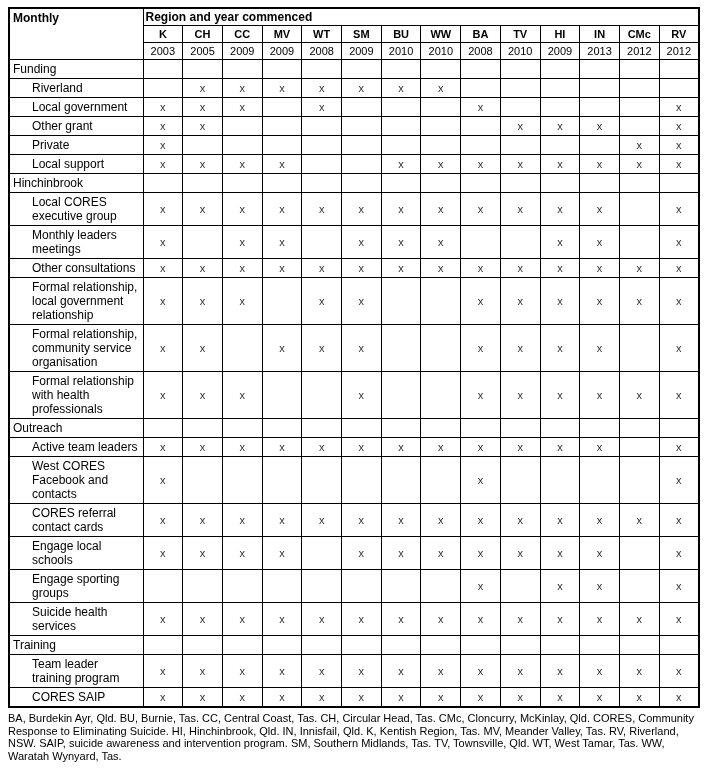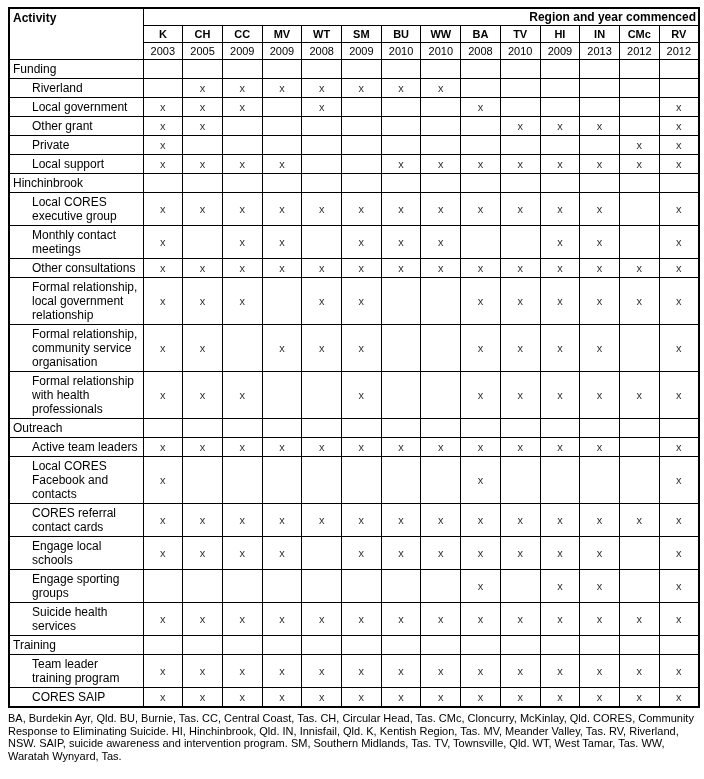--- a/index.html
+++ b/index.html
@@ -1,21 +1,21 @@
 <!DOCTYPE html>
 <html><head>
 <meta charset="utf-8">
 <style>
   html,body{margin:0;padding:0;background:#ffffff;}
   body{width:704px;height:779px;font-family:"Liberation Sans",sans-serif;color:#000;overflow:hidden;}
   .page{padding:7px 4px 0 8px;box-sizing:border-box;}
   table.activity-table{border-collapse:collapse;table-layout:fixed;width:692px;border:2px solid #000;}
   th,td{border:1px solid #000;padding:1px 2px;font-size:12px;line-height:14px;vertical-align:middle;box-sizing:border-box;overflow:hidden;}
   th.activity-header{text-align:left;vertical-align:top;padding:2px 2px 2px 3px;font-size:12px;}
-  th.region-header{text-align:right;font-size:12px;height:16px;}
+  th.region-header{text-align:left;font-size:12px;height:16px;}
   th.code-cell{text-align:center;font-size:11px;height:17px;}
   td.year-cell{text-align:center;font-size:11px;height:16px;}
   td.section-label{padding:2px 2px 2px 3px;height:15px;}
   td.row-label{padding:2px 2px 2px 22px;}
   td.mark-cell{text-align:center;font-size:11px;}
   tr.single td{height:17px;}
   p.footnote{margin:4px 0 0 0;font-size:11px;line-height:12.5px;width:688px;}
 </style>
 </head>
 <body>
@@ -34,21 +34,21 @@
         <col>
         <col>
         <col>
         <col>
         <col>
         <col>
         <col>
       </colgroup>
     <thead>
       <tr>
-        <th class="activity-header" rowspan="3">Activity</th>
+        <th class="activity-header" rowspan="3">Monthly</th>
         <th class="region-header" colspan="14">Region and year commenced</th>
       </tr>
       <tr id="codes-row">
           <th class="code-cell">K</th>
           <th class="code-cell">CH</th>
           <th class="code-cell">CC</th>
           <th class="code-cell">MV</th>
           <th class="code-cell">WT</th>
           <th class="code-cell">SM</th>
           <th class="code-cell">BU</th>
@@ -208,21 +208,21 @@
           <td class="mark-cell" style="color: rgb(51, 51, 51);">x</td>
           <td class="mark-cell" style="color: rgb(51, 51, 51);">x</td>
           <td class="mark-cell" style="color: rgb(51, 51, 51);">x</td>
           <td class="mark-cell" style="color: rgb(51, 51, 51);">x</td>
           <td class="mark-cell" style="color: rgb(51, 51, 51);">x</td>
           <td class="mark-cell" style="color: rgb(51, 51, 51);">x</td>
           <td class="mark-cell" style="color: rgb(51, 51, 51);"></td>
           <td class="mark-cell" style="color: rgb(51, 51, 51);">x</td>
         </tr>
         <tr>
-          <td class="row-label">Monthly contact meetings</td>
+          <td class="row-label">Monthly leaders meetings</td>
           <td class="mark-cell" style="color: rgb(51, 51, 51);">x</td>
           <td class="mark-cell" style="color: rgb(51, 51, 51);"></td>
           <td class="mark-cell" style="color: rgb(51, 51, 51);">x</td>
           <td class="mark-cell" style="color: rgb(51, 51, 51);">x</td>
           <td class="mark-cell" style="color: rgb(51, 51, 51);"></td>
           <td class="mark-cell" style="color: rgb(51, 51, 51);">x</td>
           <td class="mark-cell" style="color: rgb(51, 51, 51);">x</td>
           <td class="mark-cell" style="color: rgb(51, 51, 51);">x</td>
           <td class="mark-cell" style="color: rgb(51, 51, 51);"></td>
           <td class="mark-cell" style="color: rgb(51, 51, 51);"></td>
@@ -327,21 +327,21 @@
           <td class="mark-cell" style="color: rgb(51, 51, 51);">x</td>
           <td class="mark-cell" style="color: rgb(51, 51, 51);">x</td>
           <td class="mark-cell" style="color: rgb(51, 51, 51);">x</td>
           <td class="mark-cell" style="color: rgb(51, 51, 51);">x</td>
           <td class="mark-cell" style="color: rgb(51, 51, 51);">x</td>
           <td class="mark-cell" style="color: rgb(51, 51, 51);">x</td>
           <td class="mark-cell" style="color: rgb(51, 51, 51);"></td>
           <td class="mark-cell" style="color: rgb(51, 51, 51);">x</td>
         </tr>
         <tr>
-          <td class="row-label">Local CORES Facebook and contacts</td>
+          <td class="row-label">West CORES Facebook and contacts</td>
           <td class="mark-cell" style="color: rgb(51, 51, 51);">x</td>
           <td class="mark-cell" style="color: rgb(51, 51, 51);"></td>
           <td class="mark-cell" style="color: rgb(51, 51, 51);"></td>
           <td class="mark-cell" style="color: rgb(51, 51, 51);"></td>
           <td class="mark-cell" style="color: rgb(51, 51, 51);"></td>
           <td class="mark-cell" style="color: rgb(51, 51, 51);"></td>
           <td class="mark-cell" style="color: rgb(51, 51, 51);"></td>
           <td class="mark-cell" style="color: rgb(51, 51, 51);"></td>
           <td class="mark-cell" style="color: rgb(51, 51, 51);">x</td>
           <td class="mark-cell" style="color: rgb(51, 51, 51);"></td>

